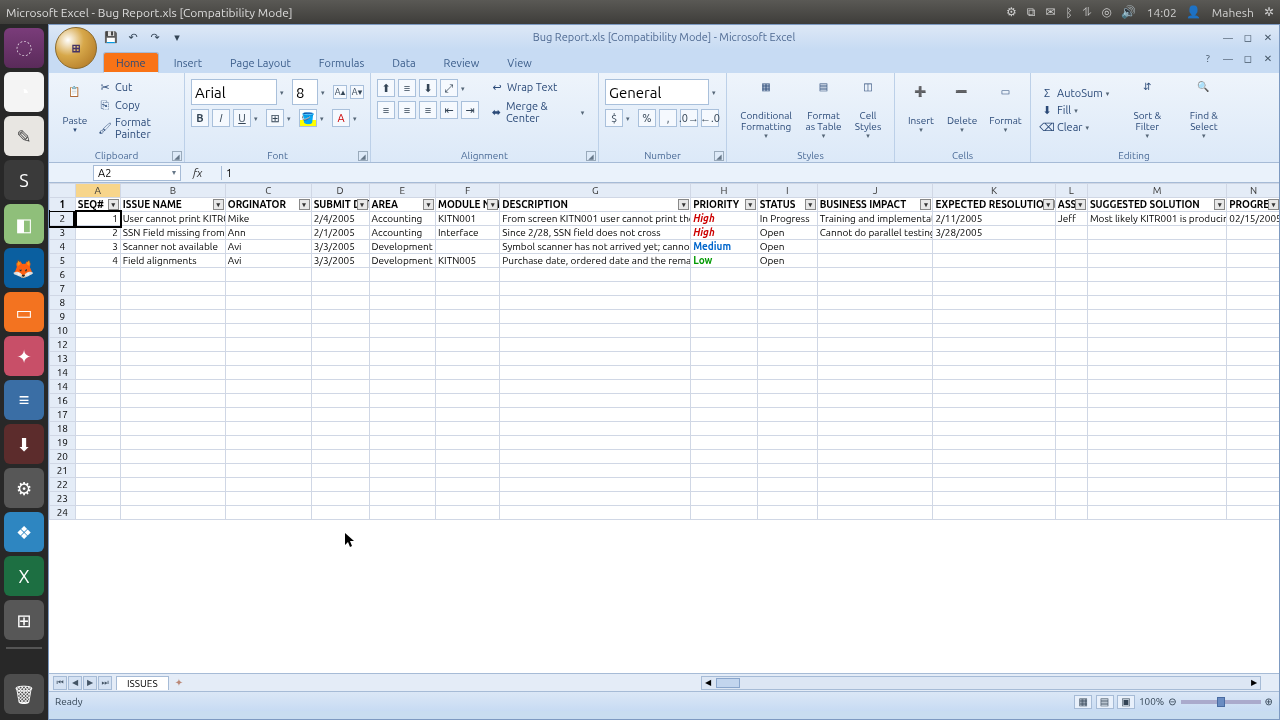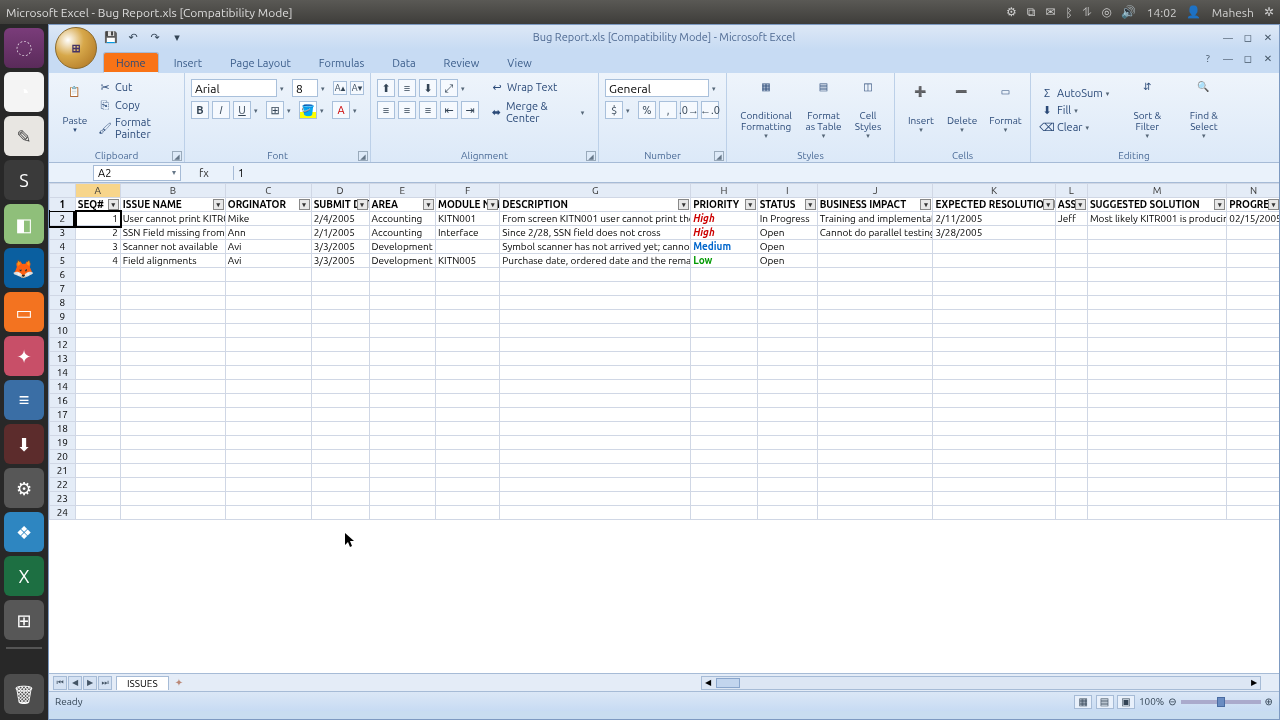--- a/index.html
+++ b/index.html
@@ -52,29 +52,29 @@
 
 .ribbon { height:90px; background: linear-gradient(#eef4fb, #dce9f8); border-bottom:1px solid #a6bbd6; display:flex; }
 .group { border-right:1px solid #bcd0e8; padding:2px 6px 0; display:flex; flex-direction:column; position:relative; }
 .group-label { text-align:center; color:#4a6a96; font-size:10px; padding:1px 0; position:absolute; bottom:0; left:0; right:0; }
 .group-dlg{position:absolute;bottom:1px;right:2px;width:10px;height:10px;border:1px solid #9ab;font-size:7px;color:#678;display:flex;align-items:center;justify-content:center;}
 .rbtn { display:flex; align-items:center; gap:3px; padding:1px 3px; font-size:11px; color:#2b4a78; }
 .rbtn .ic{width:14px;height:14px;display:inline-flex;align-items:center;justify-content:center;}
 .bigbtn { display:flex; flex-direction:column; align-items:center; justify-content:center; padding:2px 6px; font-size:10px; color:#2b4a78; text-align:center; line-height:1.1; }
 .bigbtn .ic{width:28px;height:28px;margin-bottom:1px;}
 .row{display:flex;gap:3px;align-items:center;}
-.font-box{border:1px solid #a9c0db;background:#fff;font-size:12px;height:18px;}
+.font-box{border:1px solid #a9c0db;background:#fff;font-size:15px;height:26px;}
 .sq{width:18px;height:18px;border:1px solid #a9c0db;display:inline-flex;align-items:center;justify-content:center;font-size:11px;color:#345;background:#f5f9fe;}
 .sq.sm{width:14px;height:14px;font-size:9px;}
 .dd{width:9px;font-size:7px;color:#567;}
 
 
 .fx-row{height:20px;background:#eaf2fb;border-bottom:1px solid #a6bbd6;display:flex;align-items:center;}
 .name-box{width:88px;border:1px solid #a6bbd6;background:#fff;margin-left:44px;padding:1px 4px;font-size:11px;display:flex;justify-content:space-between;align-items:center;}
-.fx-ic{width:16px;margin:0 18px;color:#333;}
+.fx-ic{width:16px;margin:0 12px;font-style:italic;color:#333;}
 .formula{flex:1;border-left:1px solid #a6bbd6;padding:1px 4px;font-size:11px;}
 
 
 .grid-wrap{height:490px;background:#fff;position:relative;overflow:hidden;}
 table.sheet{border-collapse:collapse;table-layout:fixed;width:1232px;font-size:10px;color:#000;}
 table.sheet th, table.sheet td{border:1px solid #d0d7e5;padding:1px 2px;vertical-align:bottom;overflow:hidden;white-space:nowrap;}
 table.sheet th{background:#e4ecf7;color:#333;font-weight:normal;text-align:center;}
 table.sheet th.rowh{width:24px;}
 table.sheet td.rowh{background:#e4ecf7;text-align:center;width:24px;}
 th.colh.sel, td.rowh.sel{background:#f7d58b;}

